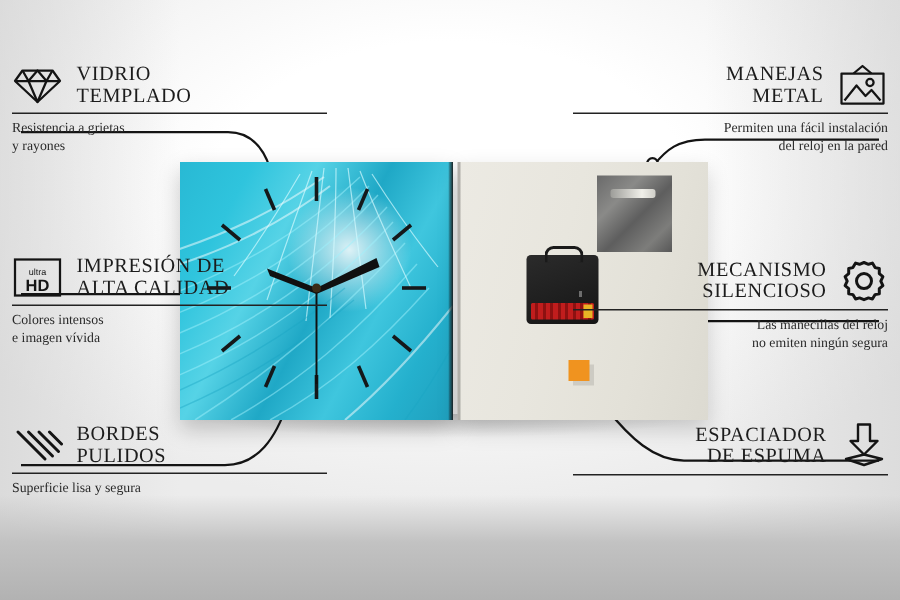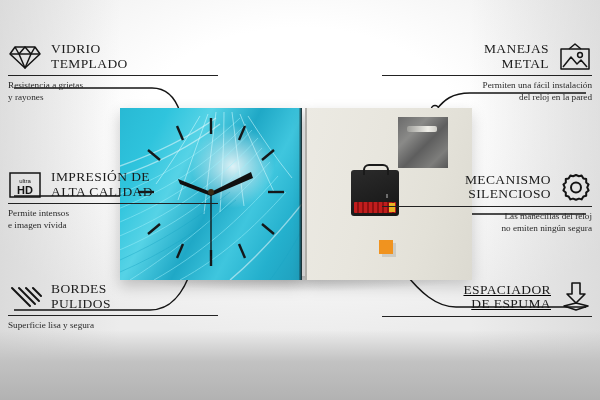--- a/index.html
+++ b/index.html
@@ -266,21 +266,21 @@
     <div class="f-head">
       <svg class="icon" width="34" height="28" viewBox="0 0 34 28">
         <rect x="2" y="2" width="30" height="24" fill="none" stroke="#141414" stroke-width="1.5"></rect>
         <text x="17" y="12" font-family="Liberation Sans, sans-serif" font-size="6" text-anchor="middle" fill="#141414">ultra</text>
         <text x="17" y="23" font-family="Liberation Sans, sans-serif" font-size="11" font-weight="bold" text-anchor="middle" fill="#141414">HD</text>
       </svg>
       <div class="f-title">IMPRESIÓN DE
 ALTA CALIDAD</div>
     </div>
     <div class="rule"></div>
-    <div class="f-sub">Permite intensos
+    <div class="f-sub">Colores intensos
 e imagen vívida</div>
   </div>
 
   <div class="feature left" style="top:282px;">
     <div class="f-head">
       <svg class="icon" width="34" height="26" viewBox="0 0 34 26">
         <g stroke="#141414" stroke-width="2" stroke-linecap="round">
           <line x1="4" y1="4" x2="22" y2="22"></line>
           <line x1="11" y1="4" x2="27" y2="20"></line>
           <line x1="18" y1="4" x2="31" y2="17"></line>
@@ -325,21 +325,21 @@
                    L8.6,6.4 L10.4,3.4 L13,4.2 Z"></path>
           <circle cx="16" cy="15.4" r="5"></circle>
         </g>
       </svg>
     </div>
     <div class="rule"></div>
     <div class="f-sub">Las manecillas del reloj
 no emiten ningún segura</div>
   </div>
 
-  <div class="feature right" style="top:282px;text-decoration:underline;">
+  <div class="feature right" style="top:282px;">
     <div class="f-head">
       <div class="f-title">ESPACIADOR
 DE ESPUMA</div>
       <svg class="icon" width="32" height="30" viewBox="0 0 32 30">
         <g fill="none" stroke="#141414" stroke-width="1.6" stroke-linejoin="round">
           <path d="M12,1 H20 V12 H25 L16,21 L7,12 H12 Z"></path>
           <path d="M16,21 L28,24 L16,28 L4,24 Z"></path>
         </g>
       </svg>
     </div>

